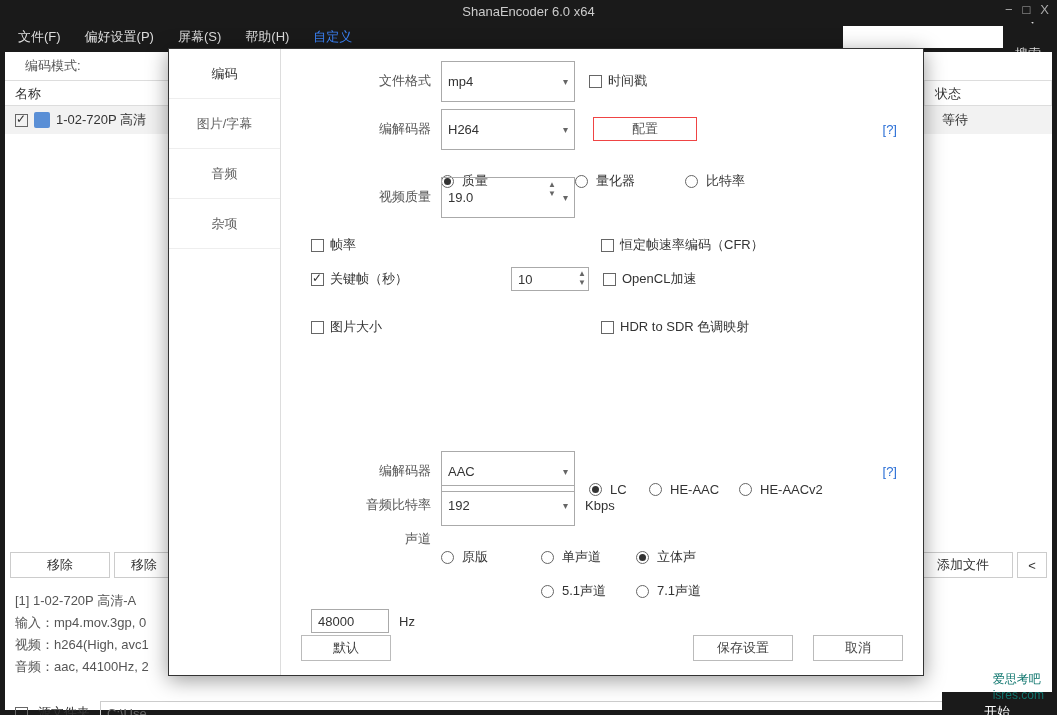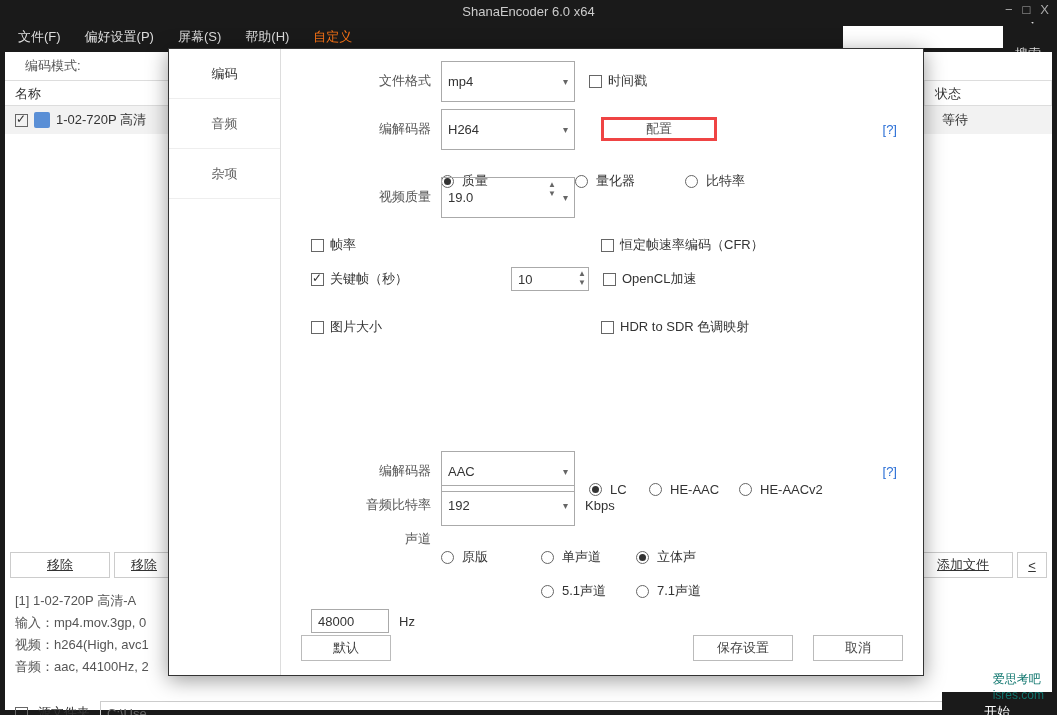--- a/index.html
+++ b/index.html
@@ -6,21 +6,21 @@
 body { margin: 0; background: #1a1a1a; width: 1057px; height: 715px; overflow: hidden; position: relative; font-size: 13px; color: #333; }
 
 
 .titlebar { height: 22px; background: #1a1a1a; color: #ccc; display: flex; align-items: center; justify-content: center; position: relative; }
 .titlebar .controls { position: absolute; right: 8px; top: 2px; color: #aaa; display: flex; gap: 10px; font-size: 13px; }
 .titlebar .controls span { cursor: pointer; }
 
 
 .menubar { height: 30px; background: #1a1a1a; display: flex; align-items: center; padding: 0 8px; color: #ddd; gap: 4px; }
 .menubar .mi { padding: 4px 10px; cursor: pointer; }
-.menubar .mi.blue { color: #f97316; }
+.menubar .mi.blue { color: #3b82f6; }
 .menubar .spacer { flex: 1; }
 .menubar .searchbox { width: 160px; height: 22px; background: #fff; }
 .menubar .searchbtn { color: #ddd; padding: 4px 8px; cursor: pointer; display: flex; align-items: center; gap: 20px; flex-direction: column; }
 
 
 .mainarea { position: absolute; left: 5px; right: 5px; top: 52px; bottom: 5px; background: #fff; }
 
 
 .encmode-row { height: 28px; display: flex; align-items: center; padding: 0 20px; color: #555; }
 .encmode-row .lbl { margin-right: 20px; }
@@ -33,21 +33,21 @@
 
 
 .file-row { height: 28px; display: flex; align-items: center; background: #f2f2f2; }
 .file-row .chk { margin: 0 6px 0 10px; }
 .file-row .icon { width: 16px; height: 16px; margin-right: 6px; background: #5a8fd6; border-radius: 2px; }
 .file-row .fname { flex: 1; }
 .file-row .fstatus { width: 120px; padding-left: 10px; }
 
 
 .bottombtns { position: absolute; left: 5px; right: 5px; top: 500px; height: 28px; display: flex; }
-.bottombtns .b { height: 26px; border: 1px solid #ccc; background: #fff; display: flex; align-items: center; justify-content: center; cursor: pointer; text-decoration: underline; }
+.bottombtns .b { height: 26px; border: 1px solid #ccc; background: #fff; display: flex; align-items: center; justify-content: center; cursor: pointer; }
 
 
 .infolines { position: absolute; left: 10px; top: 538px; color: #555; line-height: 22px; font-size: 13px; }
 
 
 .pathrow { position: absolute; left: 10px; right: 10px; top: 648px; height: 26px; display: flex; align-items: center; gap: 10px; }
 .pathrow .pathbox { flex: 1; height: 24px; border: 1px solid #ccc; padding: 2px 6px; display: flex; align-items: center; color: #666; }
 .startbtn { position: absolute; right: 0; top: 640px; width: 110px; height: 40px; background: #1a1a1a; color: #fff; display: flex; align-items: center; justify-content: center; cursor: pointer; }
 .watermark { position: absolute; right: 8px; bottom: 8px; color: #0f766e; font-size: 12px; }
 
@@ -58,21 +58,21 @@
 .modal-body { flex: 1; display: flex; }
 .modal-tabs { width: 112px; border-right: 1px solid #ddd; }
 .modal-tabs .tab { height: 50px; display: flex; align-items: center; justify-content: center; color: #666; cursor: pointer; border-bottom: 1px solid #eee; }
 .modal-tabs .tab.active { color: #333; background: #fff; }
 .modal-content { flex: 1; padding: 16px 20px; position: relative; }
 
 .frow { display: flex; align-items: center; height: 32px; margin-bottom: 2px; }
 .flbl { width: 140px; text-align: right; padding-right: 10px; color: #555; }
 .dropdown { width: 134px; height: 41px; border: 1px solid #aaa; display: flex; align-items: center; padding: 0 6px; position: relative; cursor: pointer; }
 .dropdown::after { content: "▾"; position: absolute; right: 6px; color: #666; font-size: 10px; }
-.cbtn { width: 116px; height: 24px; border: 3px solid #ef4444; display: flex; align-items: center; justify-content: center; margin-left: 26px; cursor: pointer; color: #555; }
+.cbtn { width: 104px; height: 24px; border: 1px solid #ef4444; display: flex; align-items: center; justify-content: center; margin-left: 18px; cursor: pointer; color: #555; }
 .help { color: #2a6fd6; cursor: pointer; margin-left: auto; margin-right: 6px; }
 .radio-row { display: flex; align-items: center; gap: 8px; margin-top: 36px; }
 .radio { width: 13px; height: 13px; border: 1px solid #666; border-radius: 50%; display: inline-block; position: relative; }
 .radio.checked::after { content: ""; position: absolute; left: 2px; top: 2px; width: 7px; height: 7px; background: #333; border-radius: 50%; }
 .spinner { width: 78px; height: 24px; border: 1px solid #aaa; display: flex; align-items: center; padding: 0 16px 0 6px; position: relative; }
 .spinner .arrows { position: absolute; right: 2px; top: 1px; font-size: 8px; line-height: 9px; color: #666; display: flex; flex-direction: column; }
 .chkbox { width: 13px; height: 13px; border: 1px solid #666; display: inline-block; position: relative; }
 .chkbox.checked::after { content: "✓"; position: absolute; left: 0; top: -3px; font-size: 12px; color: #333; }
 .chkwrap { display: flex; align-items: center; gap: 6px; cursor: pointer; }
 .section-gap { height: 14px; }
@@ -149,20 +149,21 @@
   </div>
 
   <div class="startbtn">开始</div>
   <div class="watermark">爱思考吧<br>isres.com</div>
 </div>
 
 <div class="modal">
   <div class="modal-body">
     <div class="modal-tabs">
       <div class="tab active">编码</div>
+      <div class="tab">图片/字幕</div>
       <div class="tab">音频</div>
       <div class="tab">杂项</div>
     </div>
     <div class="modal-content">
 
       <div class="frow">
         <div class="flbl">文件格式</div>
         <div class="dropdown">
             <span>mp4</span>
           </div>

